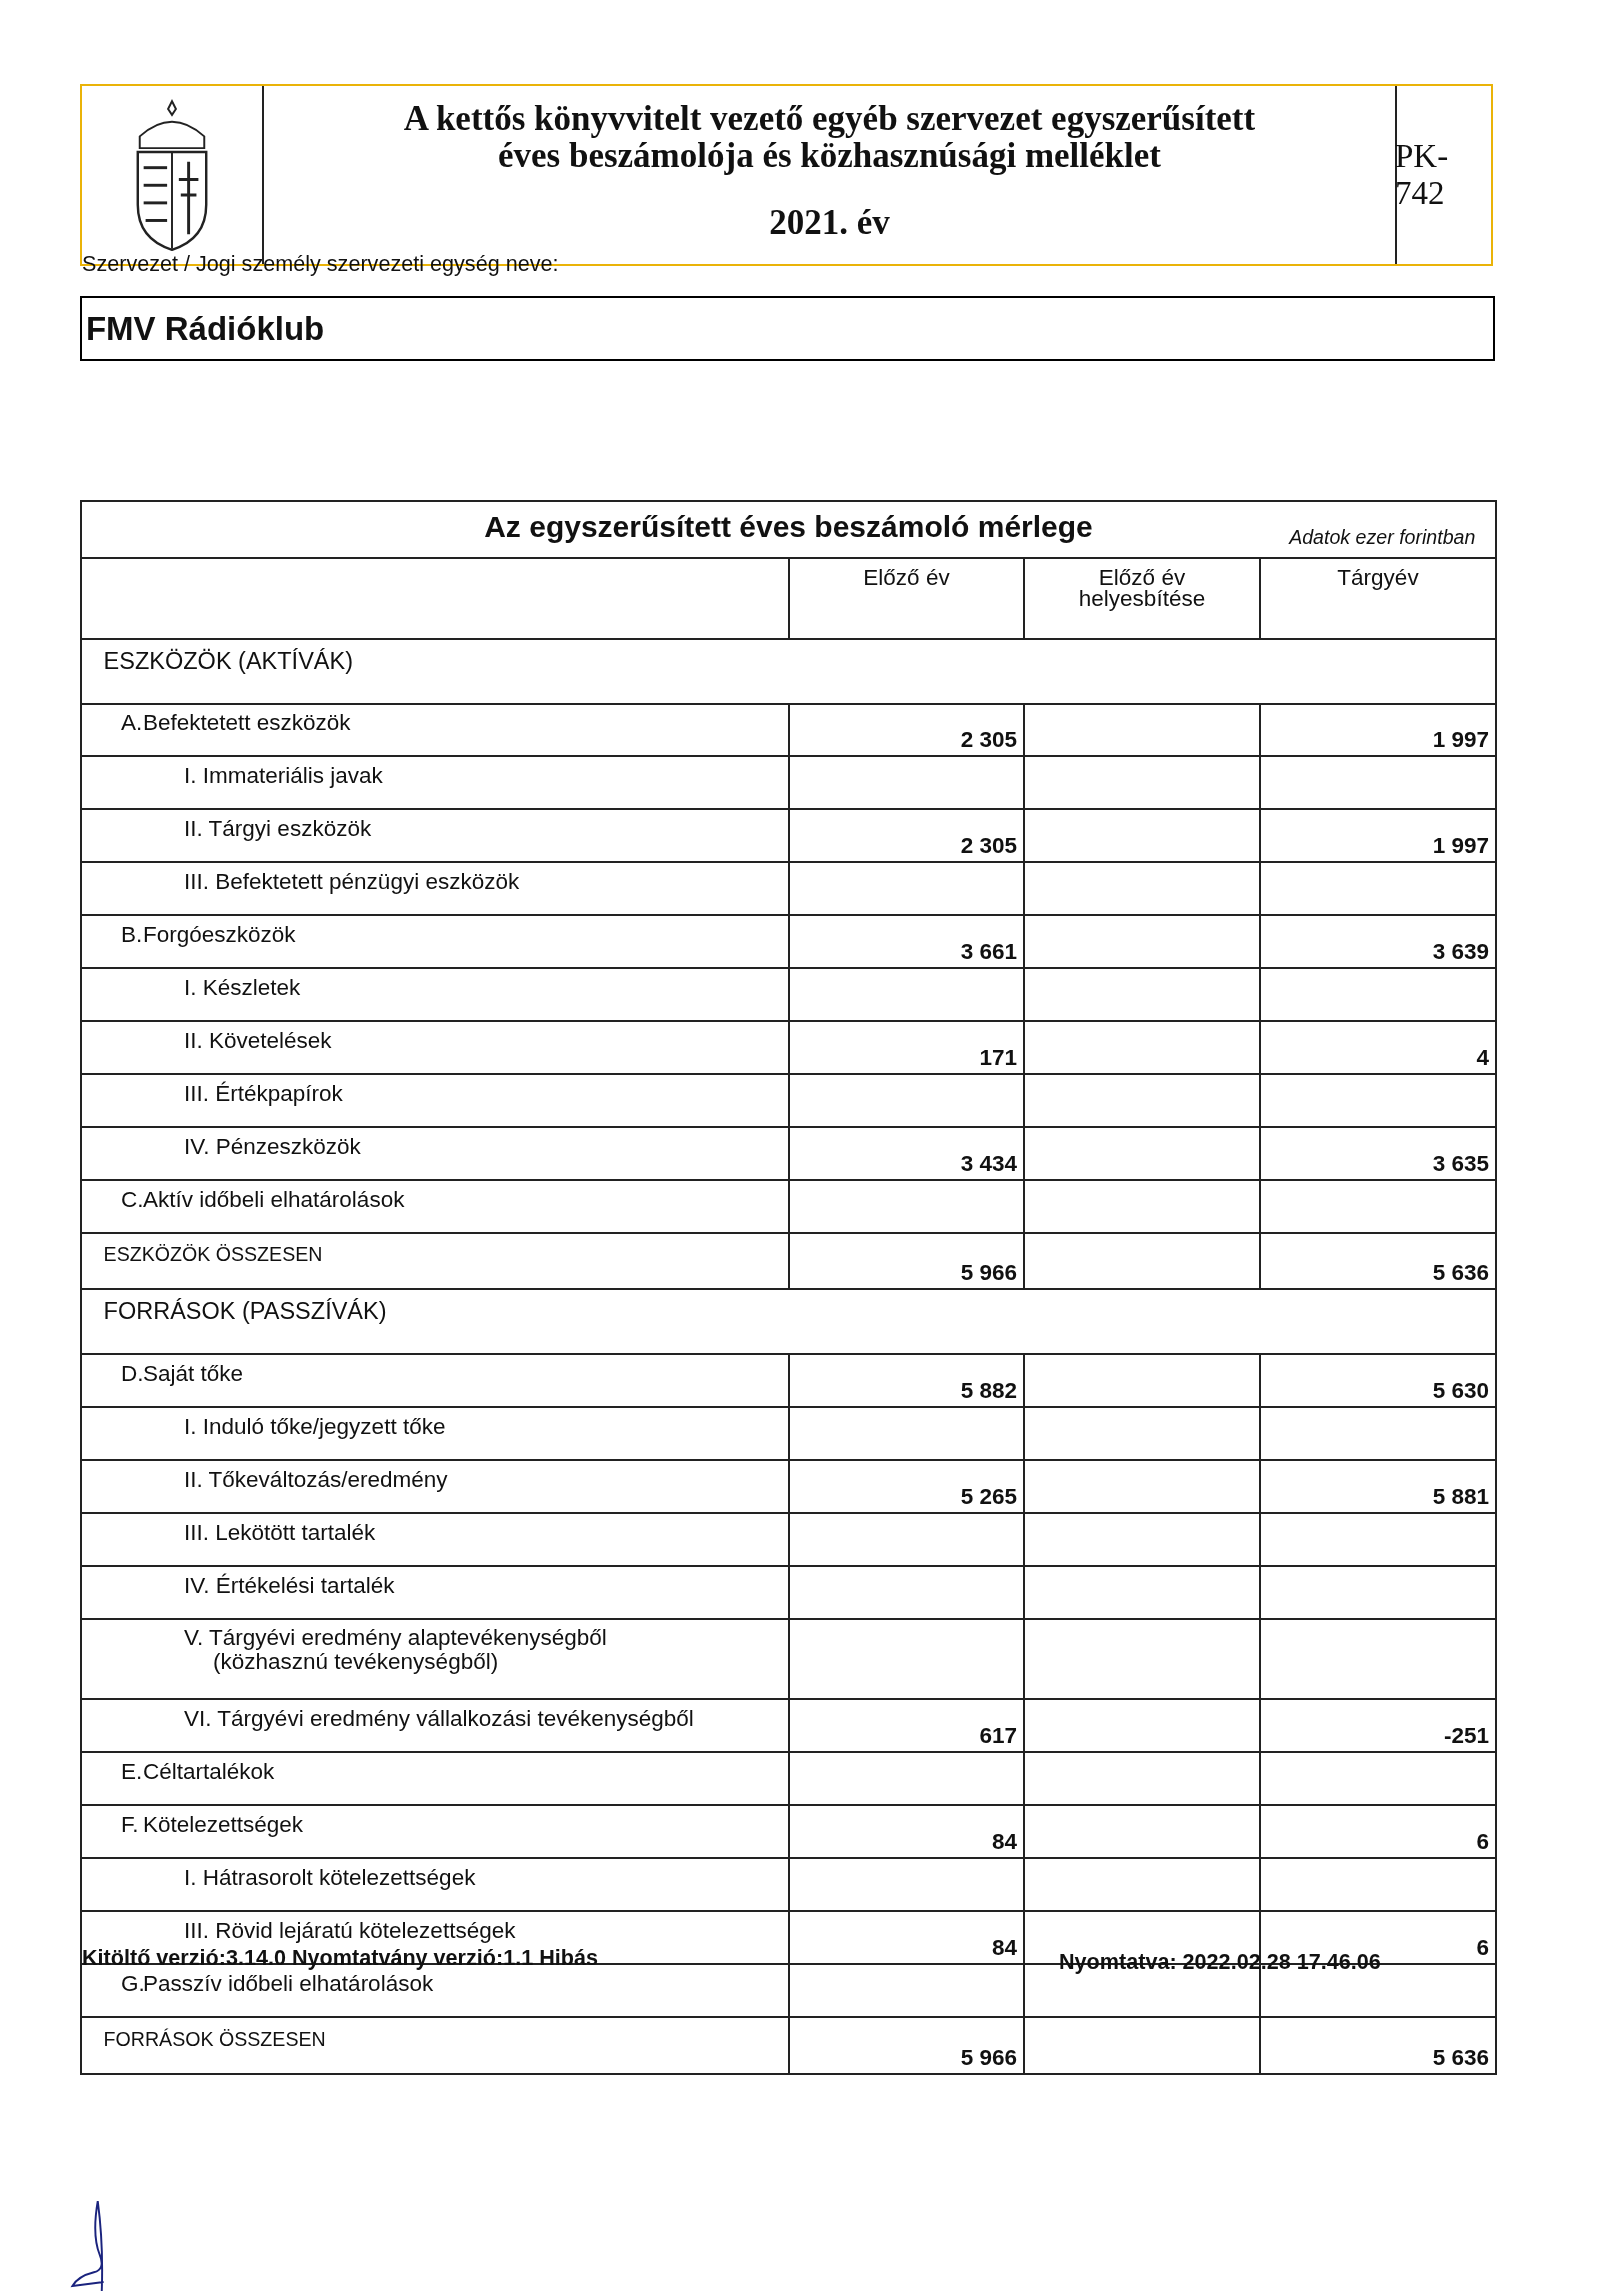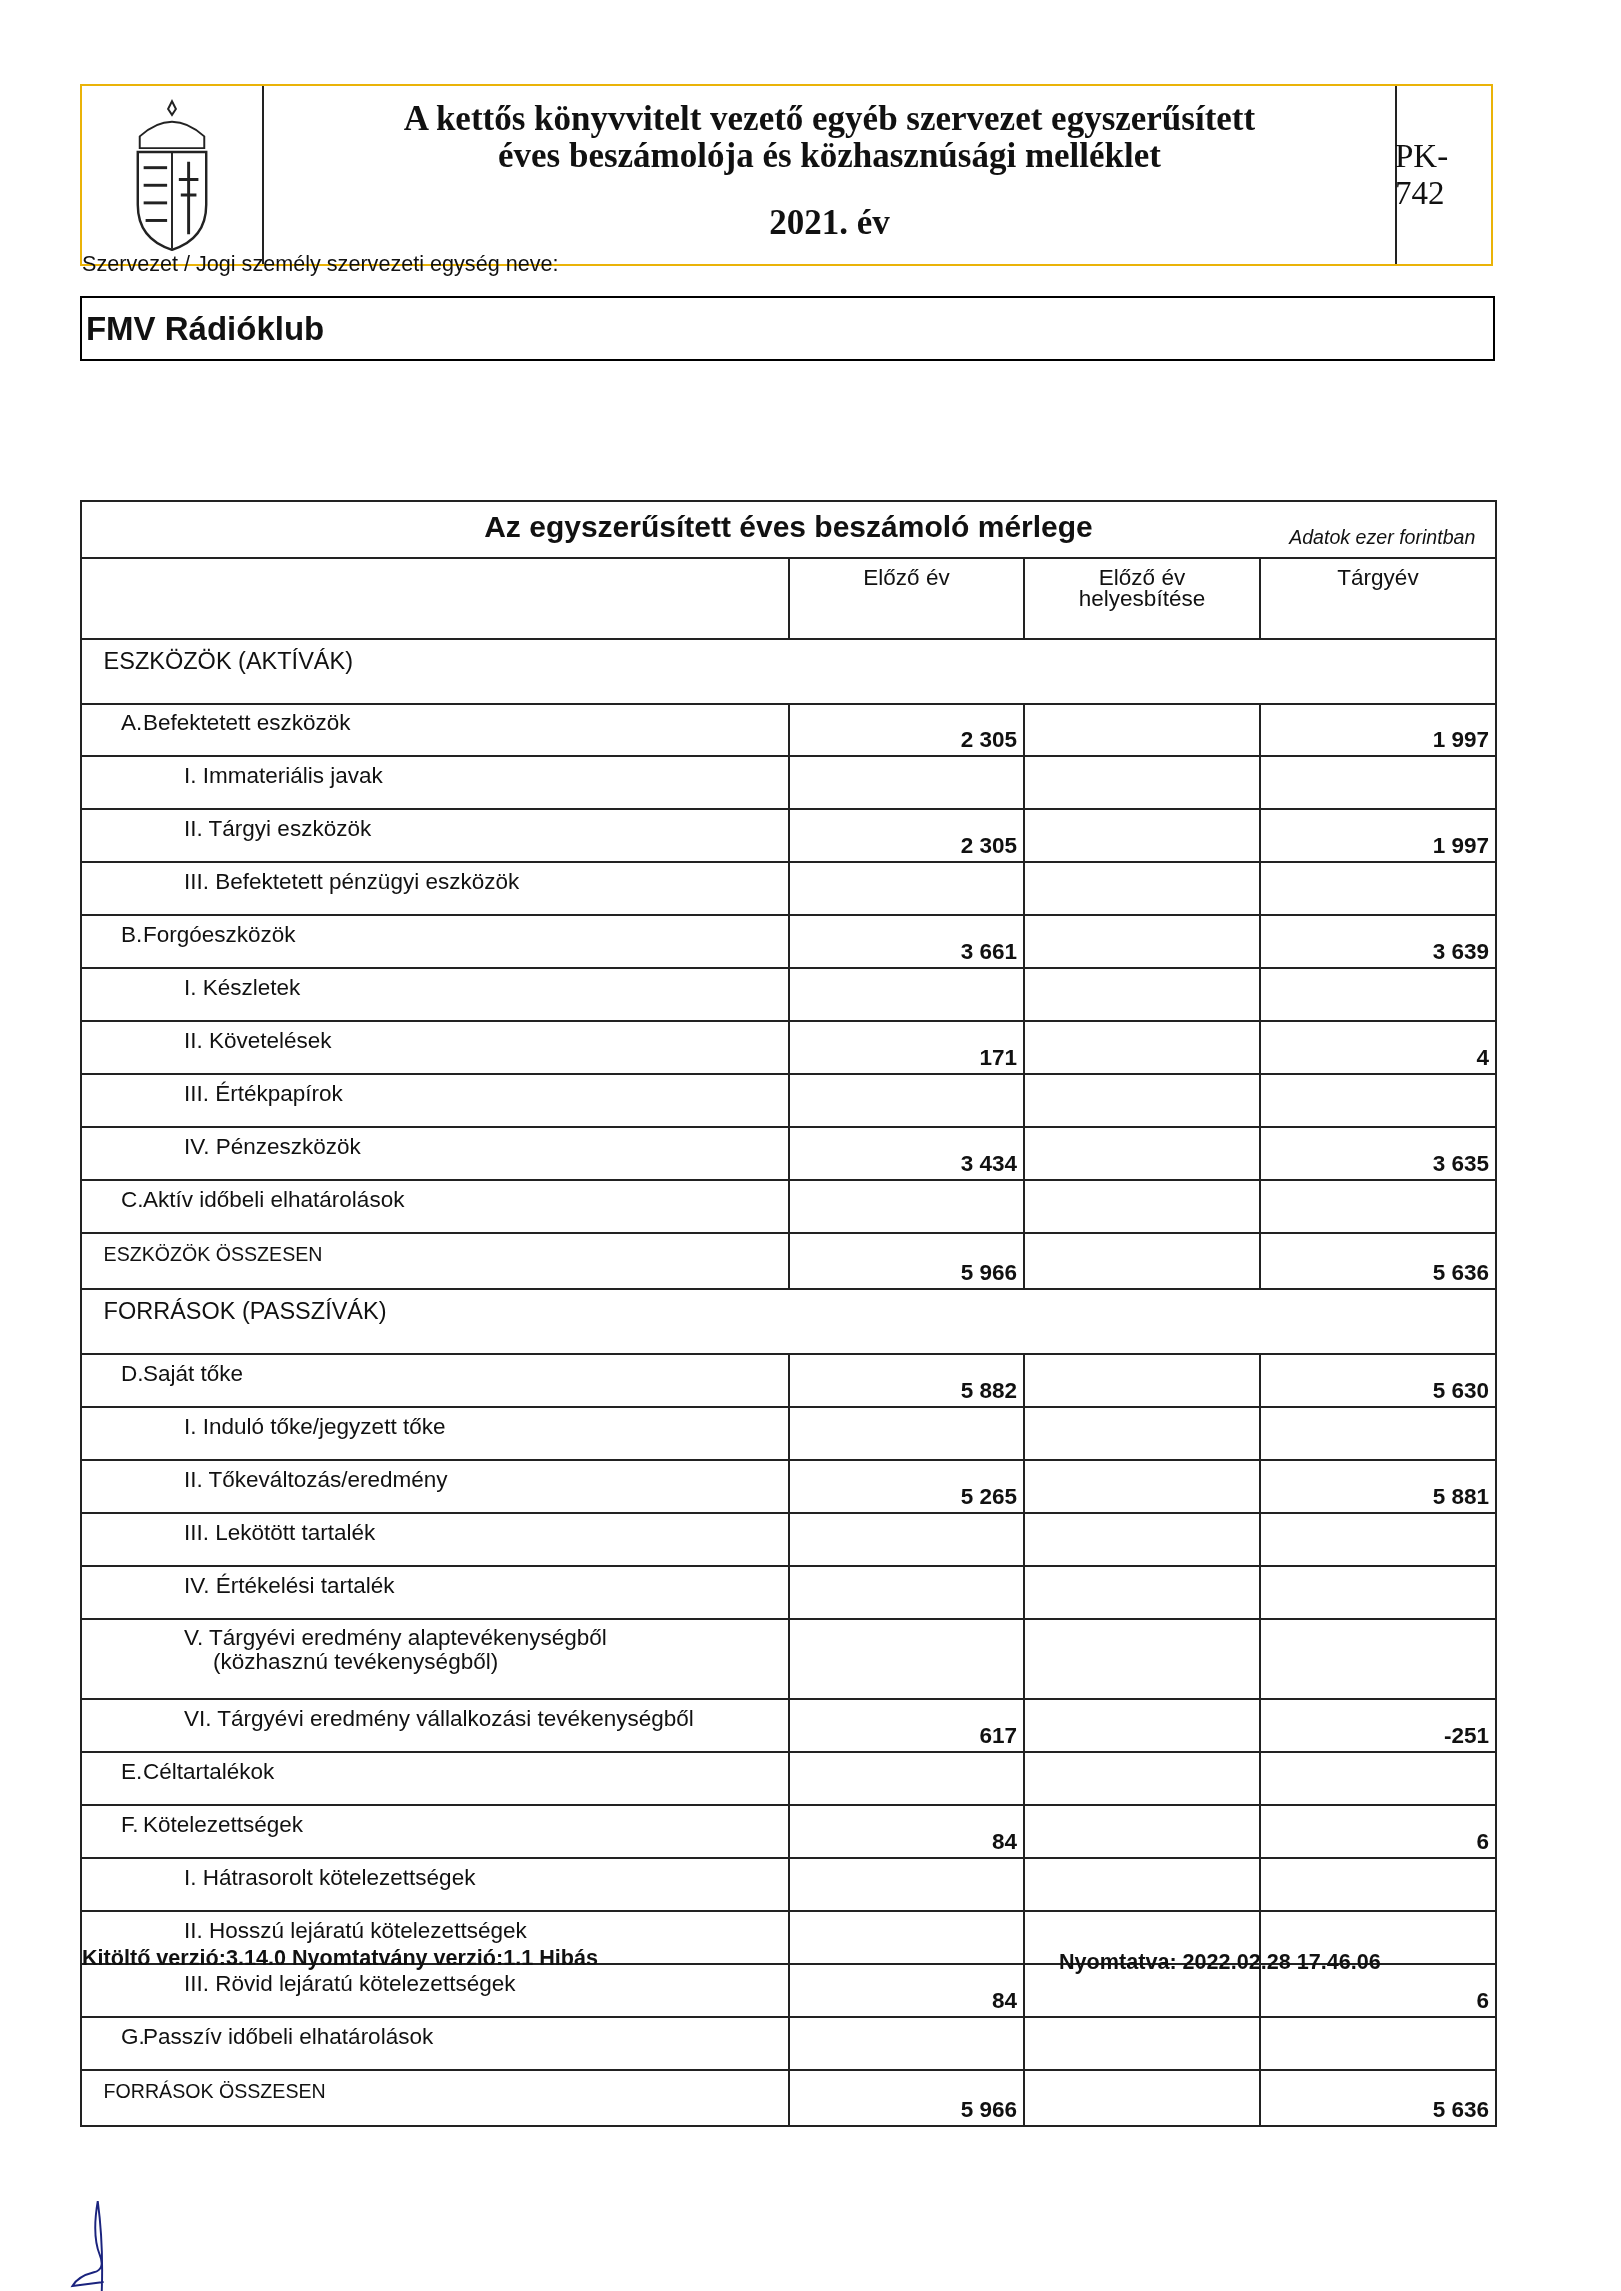--- a/index.html
+++ b/index.html
@@ -226,26 +226,20 @@
         <td class="num"></td>
         <td class="num">6</td>
       </tr>
       <tr class="row">
         <td class="lbl sub"><span>I. Hátrasorolt kötelezettségek</span></td>
         <td class="num"></td>
         <td class="num"></td>
         <td class="num"></td>
       </tr>
       <tr class="row">
-        <td class="lbl sub"><span>II. Hosszú lejáratú kötelezettségek</span></td>
-        <td class="num"></td>
-        <td class="num"></td>
-        <td class="num"></td>
-      </tr>
-      <tr class="row">
         <td class="lbl sub"><span>III. Rövid lejáratú kötelezettségek</span></td>
         <td class="num">84</td>
         <td class="num"></td>
         <td class="num">6</td>
       </tr>
       <tr class="row">
         <td class="lbl lvl1"><span class="letter">G.</span><span>Passzív időbeli elhatárolások</span></td>
         <td class="num"></td>
         <td class="num"></td>
         <td class="num"></td>

